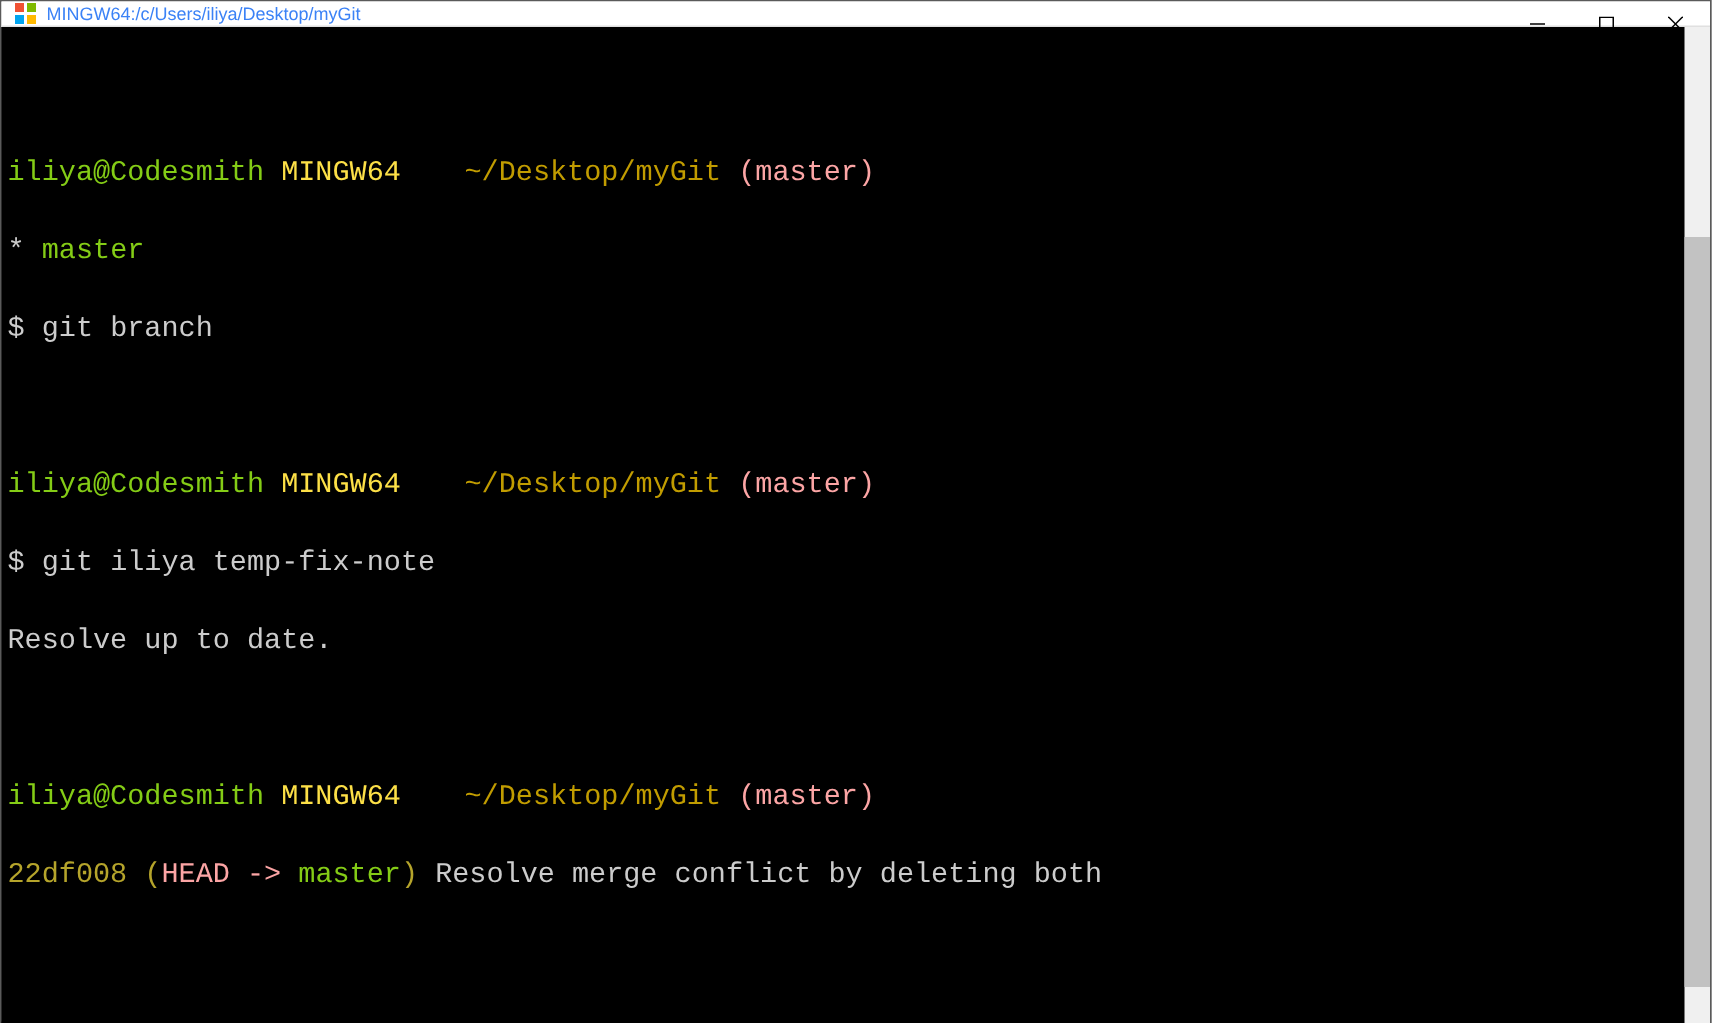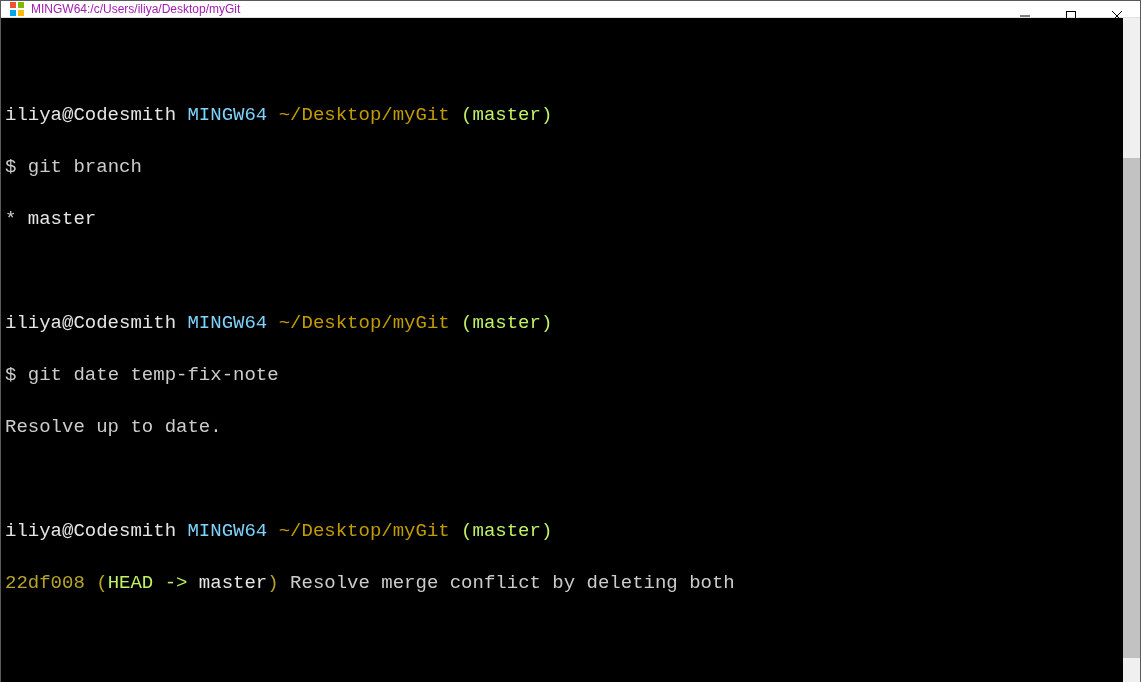--- a/index.html
+++ b/index.html
@@ -25,21 +25,21 @@
       border-bottom: 1px solid #e0e0e0;
       position: relative;
     }
     .titlebar-icon {
       width: 16px; height: 16px;
       margin-right: 6px;
       display: inline-flex; align-items: center; justify-content: center;
     }
     .titlebar-title {
       font-size: 12px;
-      color: #a21caf;
+      color: #3b82f6;
     }
     .window-controls {
       position: absolute;
       right: 0; top: 0;
       height: 30px;
       display: flex;
     }
     .win-btn {
       width: 46px; height: 30px;
       display: flex; align-items: center; justify-content: center;
@@ -70,24 +70,24 @@
       position: relative;
     }
     .scrollbar-thumb {
       position: absolute;
       left: 0; right: 0;
       top: 140px;
       height: 500px;
       background: #c2c2c2;
     }
     
-    .c-green  { color: #e5e5e5; }
-    .c-purple { color: #7dd3fc; }
-    .c-yellow { color: #c19c00; }
-    .c-cyan   { color: #bef264; }
+    .c-green  { color: #84cc16; }
+    .c-purple { color: #fde047; }
+    .c-yellow { color: #c19c00; margin-left: 31px; }
+    .c-cyan   { color: #fca5a5; }
     .c-white  { color: #cccccc; }
     .c-ochre  { color: #b5a42b; }
 
     .line { display: block; }
   </style>
 </head>
 <body>
 
 <div class="window">
 
@@ -118,25 +118,25 @@
             <line x1="10" y1="0" x2="0" y2="10" stroke="#000" stroke-width="1"></line>
           </svg>
       </div>
     </div>
   </div>
 
   <div class="terminal-wrap">
     <div class="terminal">
 <span class="line"> </span>
 <span class="line"><span class="c-green">iliya@Codesmith</span> <span class="c-purple">MINGW64</span> <span class="c-yellow">~/Desktop/myGit</span> <span class="c-cyan"><span>(</span><span>master</span><span>)</span></span></span>
+<span class="line"><span class="c-white">*</span> <span class="c-green">master</span></span>
 <span class="line"><span class="c-white">$</span> <span class="c-white">git branch</span></span>
-<span class="line"><span class="c-white">*</span> <span class="c-green">master</span></span>
 <span class="line"> </span>
 <span class="line"><span class="c-green">iliya@Codesmith</span> <span class="c-purple">MINGW64</span> <span class="c-yellow">~/Desktop/myGit</span> <span class="c-cyan"><span>(</span><span>master</span><span>)</span></span></span>
-<span class="line"><span class="c-white">$</span> <span class="c-white">git date temp-fix-note</span></span>
+<span class="line"><span class="c-white">$</span> <span class="c-white">git iliya temp-fix-note</span></span>
 <span class="line c-white">Resolve up to date.</span>
 <span class="line"> </span>
 <span class="line"><span class="c-green">iliya@Codesmith</span> <span class="c-purple">MINGW64</span> <span class="c-yellow">~/Desktop/myGit</span> <span class="c-cyan"><span>(</span><span>master</span><span>)</span></span></span>
 <span class="line"><span class="c-ochre">22df008</span> <span class="c-ochre">(</span><span class="c-cyan">HEAD -&gt; </span><span class="c-green">master</span><span class="c-ochre">)</span> <span class="c-white">Resolve merge conflict by deleting both</span></span>
 
 
 
 
 
 

